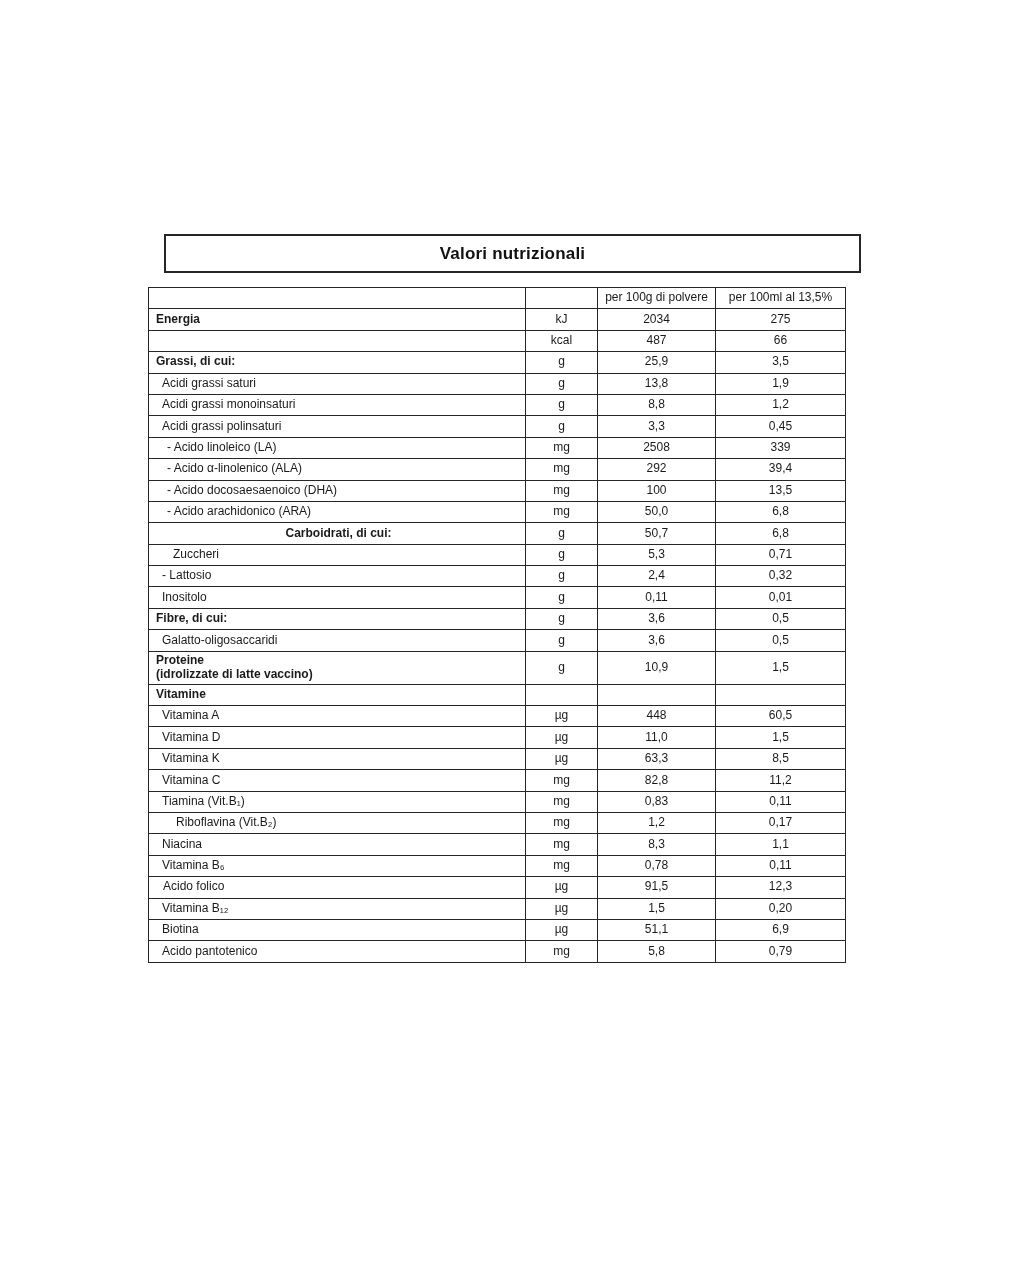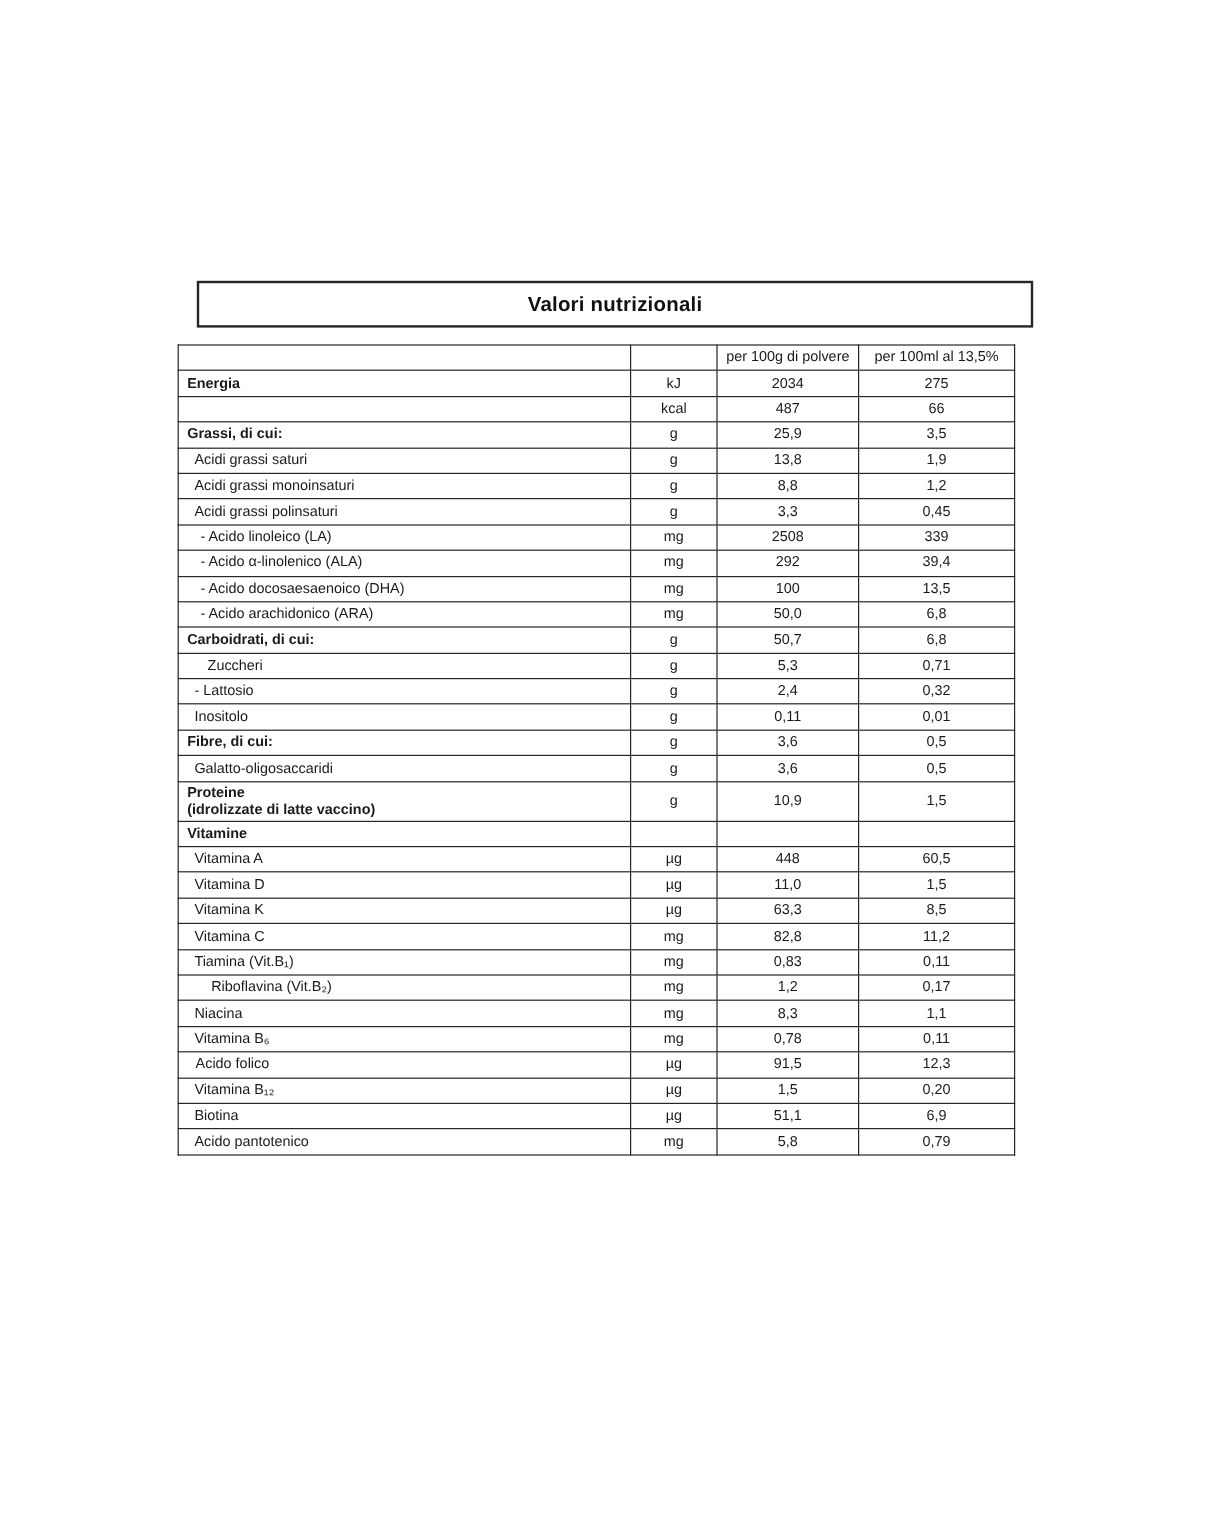--- a/index.html
+++ b/index.html
@@ -120,21 +120,21 @@
       <td class="cell-v1">100</td>
       <td class="cell-v2">13,5</td>
     </tr>
         <tr>
       <td class="cell-label" style="padding-left: 18px;"><span class="l1">- Acido arachidonico (ARA)</span></td>
       <td class="cell-unit">mg</td>
       <td class="cell-v1">50,0</td>
       <td class="cell-v2">6,8</td>
     </tr>
         <tr>
-      <td class="cell-label bold" style="padding-left: 7px;"><span class="l1">Carboidrati, di cui:</span></td>
+      <td class="cell-label bold" style="padding-left: 7px; text-align: center;"><span class="l1">Carboidrati, di cui:</span></td>
       <td class="cell-unit">g</td>
       <td class="cell-v1">50,7</td>
       <td class="cell-v2">6,8</td>
     </tr>
         <tr>
       <td class="cell-label" style="padding-left: 24px;"><span class="l1">Zuccheri</span></td>
       <td class="cell-unit">g</td>
       <td class="cell-v1">5,3</td>
       <td class="cell-v2">0,71</td>
     </tr>

